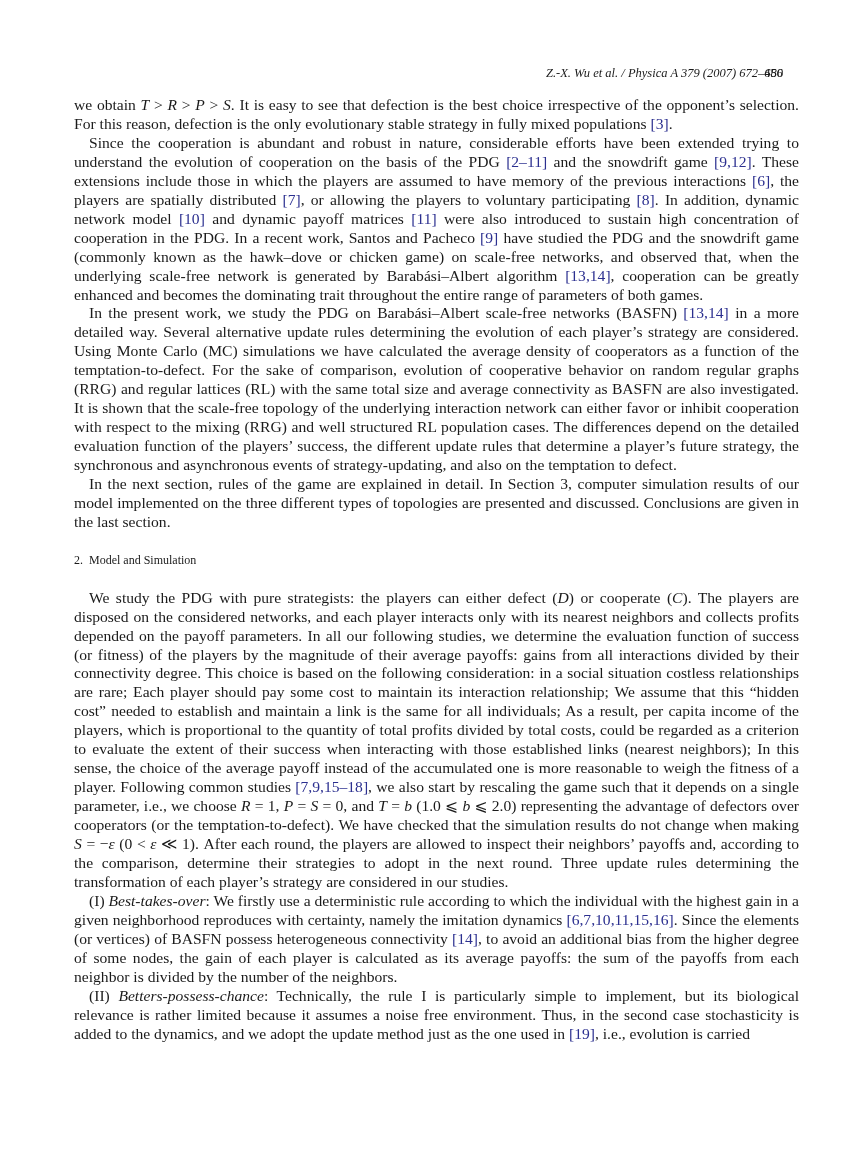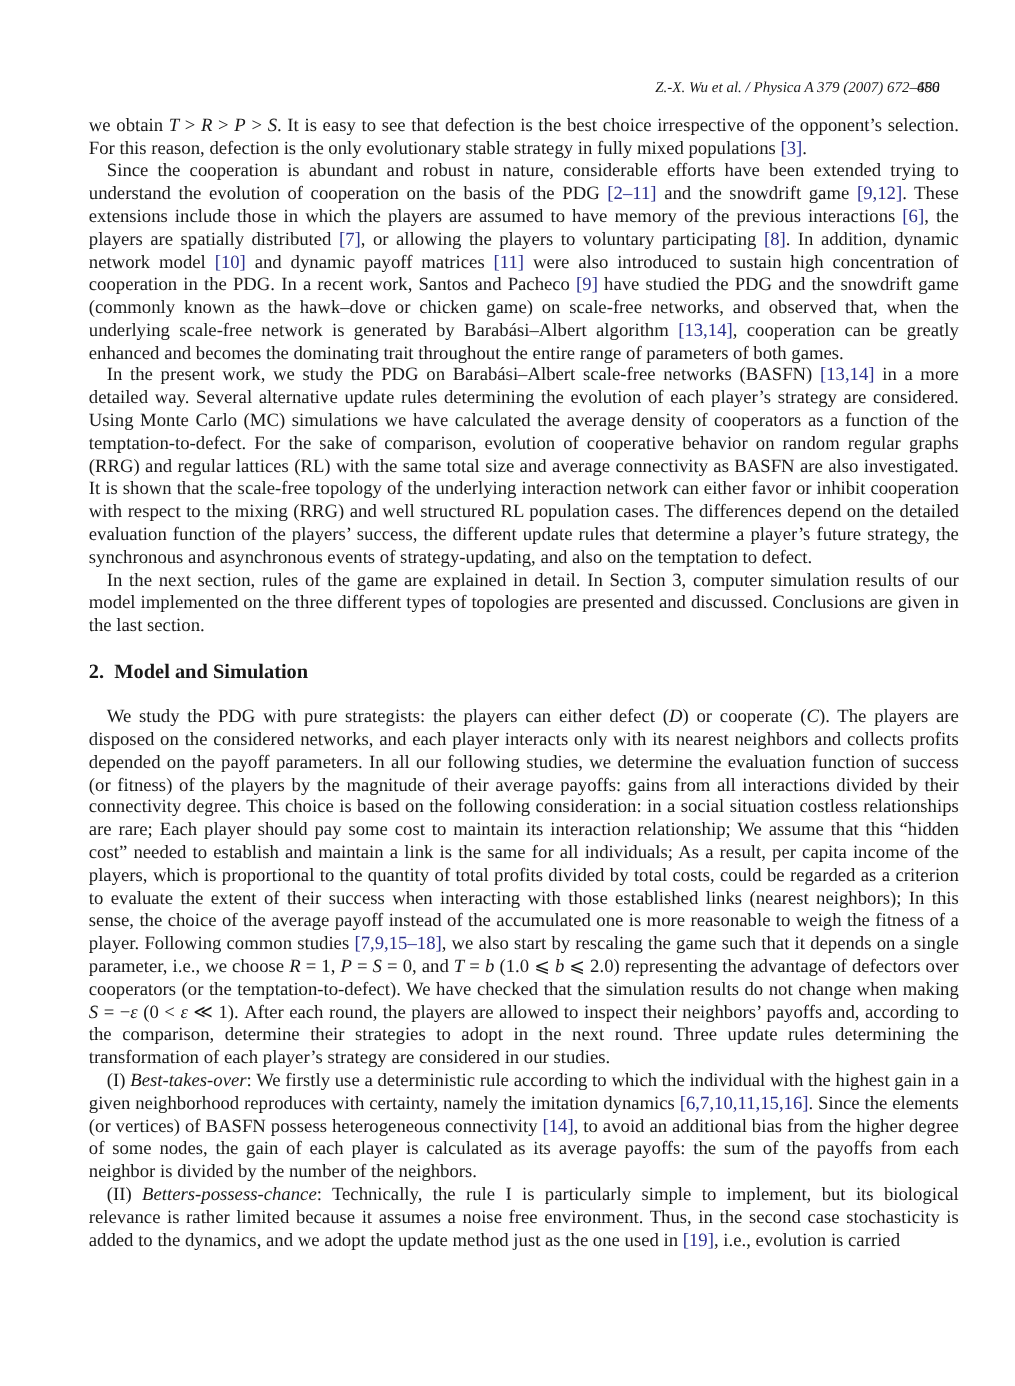--- a/index.html
+++ b/index.html
@@ -7,21 +7,21 @@
          font-family: "Liberation Serif", "DejaVu Serif", serif; color: #1a1a1a; }
   .running-head { position: absolute; top: 66px; left: 58px; width: 725px; height: 20px;
                   font-size: 12.5px; }
   .running-head .citation { position: absolute; left: 0; right: 0; text-align: right; font-style: italic; }
   .running-head .pageno { position: absolute; right: 0; }
   .body { position: absolute; top: 96px; left: 74px; width: 725px;
           font-size: 15.6px; line-height: 18.95px; text-align: justify; }
   .body p { margin: 0; text-indent: 0; }
   .body p.indent { text-indent: 15px; }
   .body p.gap-after { margin-bottom: 18.9px; }
-  h2.section { font-size: 17px; font-weight: bold; margin: 0 0 18.9px 0; line-height: 18.95px; }
+  h2.section { font-size: 12px; font-weight: normal; margin: 0 0 18.9px 0; line-height: 18.95px; }
   .ref { color: #2b2f8f; }
   i, .it { font-style: italic; }
 </style>
 </head>
 <body>
 
 <div class="running-head">
   <span class="citation">Z.-X. Wu et al. / Physica A 379 (2007) 672–680</span>
   <span class="pageno">456</span>
 </div>

